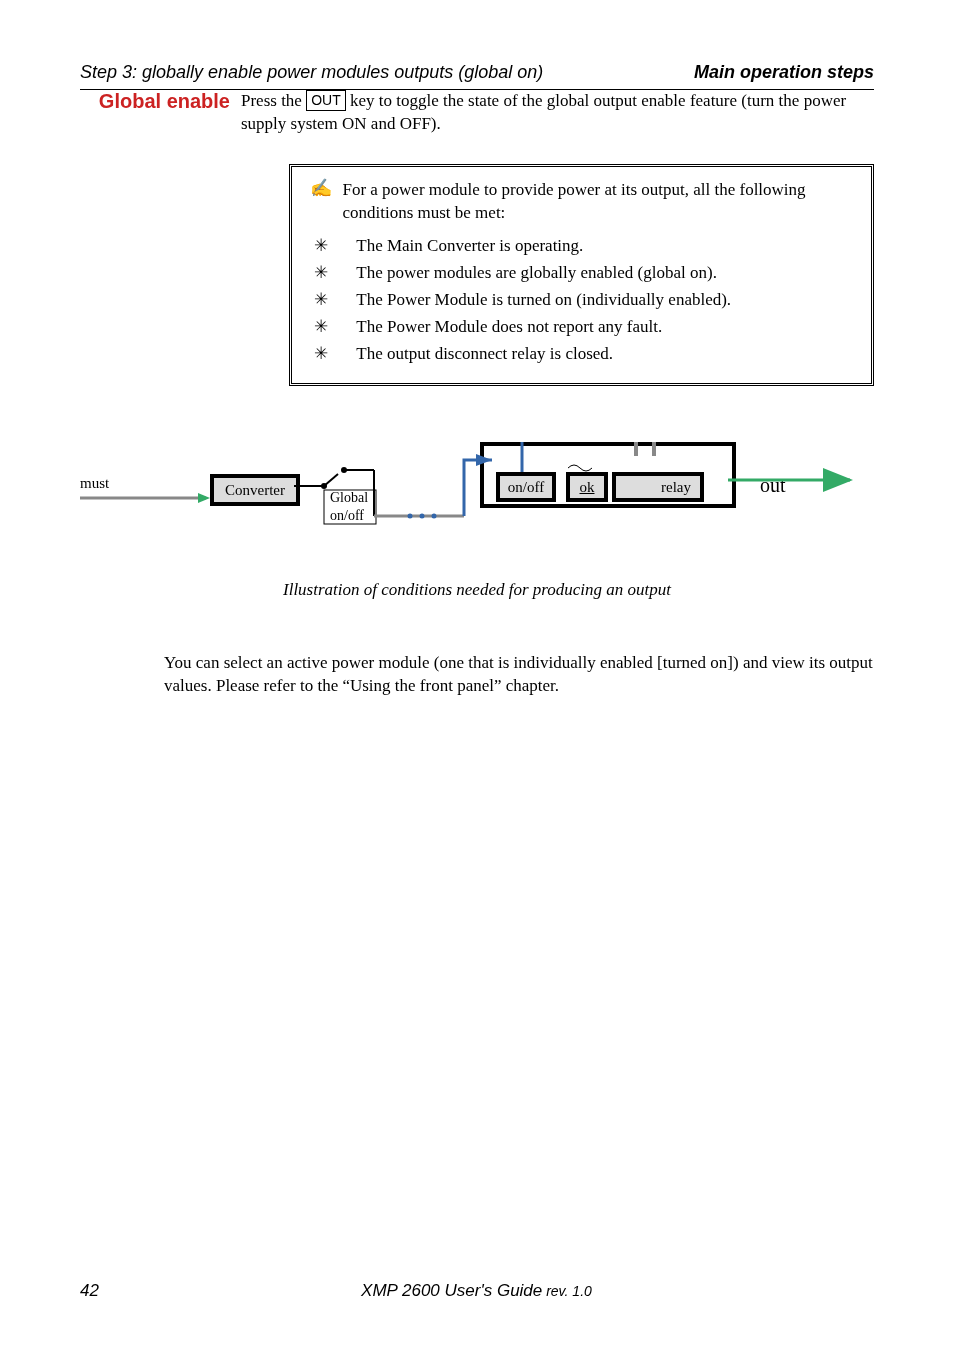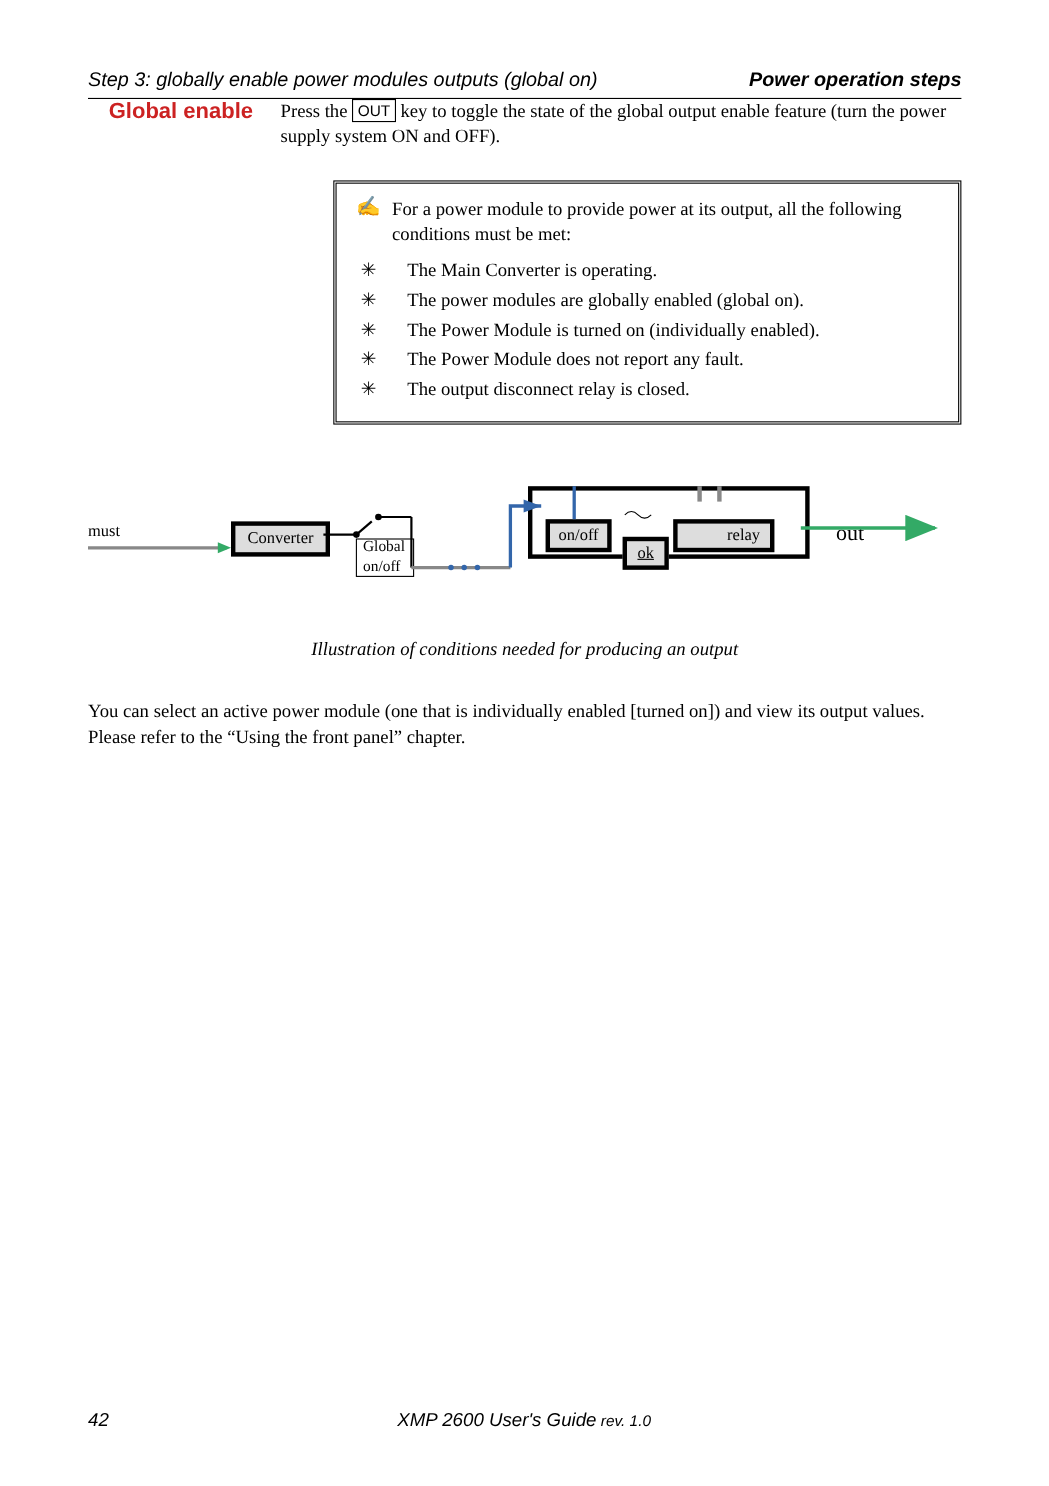--- a/index.html
+++ b/index.html
@@ -18,21 +18,21 @@
     font-family: "Century Gothic", Arial, sans-serif;
     font-style: italic;
     font-size: 18px;
     padding-bottom: 6px;
     border-bottom: 1px solid #000;
   }
   .header .right { font-weight: bold; font-style: italic; }
   .row {
     display: flex;
     align-items: flex-start;
-    gap: 25px;
+    gap: 11px;
   }
   .side-label {
     flex: 0 0 150px;
     font-family: Arial, Helvetica, sans-serif;
     font-weight: bold;
     font-size: 20px;
     color: #c22;
     text-align: right;
   }
   .body-col {
@@ -74,21 +74,21 @@
   .diagram {
     position: relative;
     height: 150px;
     margin: 0 0 10px 0;
   }
   .caption {
     text-align: center;
     font-style: italic;
     font-size: 17px;
     margin-top: 6px;
-    margin-bottom: 36px;
+    margin-bottom: 52px;
   }
   .footer {
     position: absolute;
     bottom: 50px;
     left: 80px;
     right: 80px;
     display: flex;
     justify-content: space-between;
     font-family: "Century Gothic", Arial, sans-serif;
     font-style: italic;
@@ -108,21 +108,21 @@
     position: absolute;
     font-size: 15px;
   }
   svg.overlay { position: absolute; left: 0; top: 0; }
 </style>
 </head>
 <body>
 
 <div class="header">
   <span>Step 3: globally enable power modules outputs (global on)</span>
-  <span class="right">Power operation steps</span>
+  <span class="right">Main operation steps</span>
 </div>
 
 <div class="row">
   <div class="side-label">Global enable</div>
   <div class="body-col">
     <p style="margin-top:0">
       <span>Press the </span><span class="key-box">OUT</span><span> key to toggle the state of the global output enable feature (turn the power supply system ON and OFF).</span>
     </p>
 
     <div class="note-box">
@@ -166,21 +166,21 @@
 
   <span class="label-abs" style="left:250px; top:70px; font-size:14px;">Global</span>
   <span class="label-abs" style="left:250px; top:88px; font-size:14px;">on/off</span>
 
   <div class="box" style="left:400px; top:22px; width:248px; height:58px; background:transparent;"></div>
 
   <div class="box" style="left:416px; top:52px; width:52px; height:22px;">
       <span>on/off</span>
     </div>
 
-  <div class="box" style="left:486px; top:68px; width:34px; height:22px; text-decoration:underline;">
+  <div class="box" style="left:486px; top:52px; width:34px; height:22px; text-decoration:underline;">
       <span>ok</span>
     </div>
 
   <div class="box" style="left:532px; top:52px; width:48px; height:22px;padding-left:36px;">
       <span>relay</span>
     </div>
 
   <span class="label-abs" style="left:680px; top:54px; font-size:20px;">out</span>
 
   <svg class="overlay" width="800" height="150">
@@ -223,19 +223,19 @@
 
     <line x1="556" y1="22" x2="556" y2="36" stroke="#888" stroke-width="4"></line>
     <line x1="574" y1="22" x2="574" y2="36" stroke="#888" stroke-width="4"></line>
 
     <line x1="648" y1="60" x2="770" y2="60" stroke="#3a6" stroke-width="3" marker-end="url(#arrow)"></line>
   </svg>
 </div>
 
 <p class="caption">Illustration of conditions needed for producing an output</p>
 
-<p style="font-size:17px; line-height:1.35; ">You can select an active power module (one that is individually enabled [turned on]) and view its output values. Please refer to the “Using the front panel” chapter.</p>
+<p style="font-size:17px; line-height:1.35; margin-left:84px;">You can select an active power module (one that is individually enabled [turned on]) and view its output values. Please refer to the “Using the front panel” chapter.</p>
 
 <div class="footer">
   <span>42</span>
   <span><span>XMP 2600 User's Guide</span><span style="font-size:14px"> rev. 1.0</span></span>
   <span style="width:20px"></span>
 </div>
 
 </body></html>

